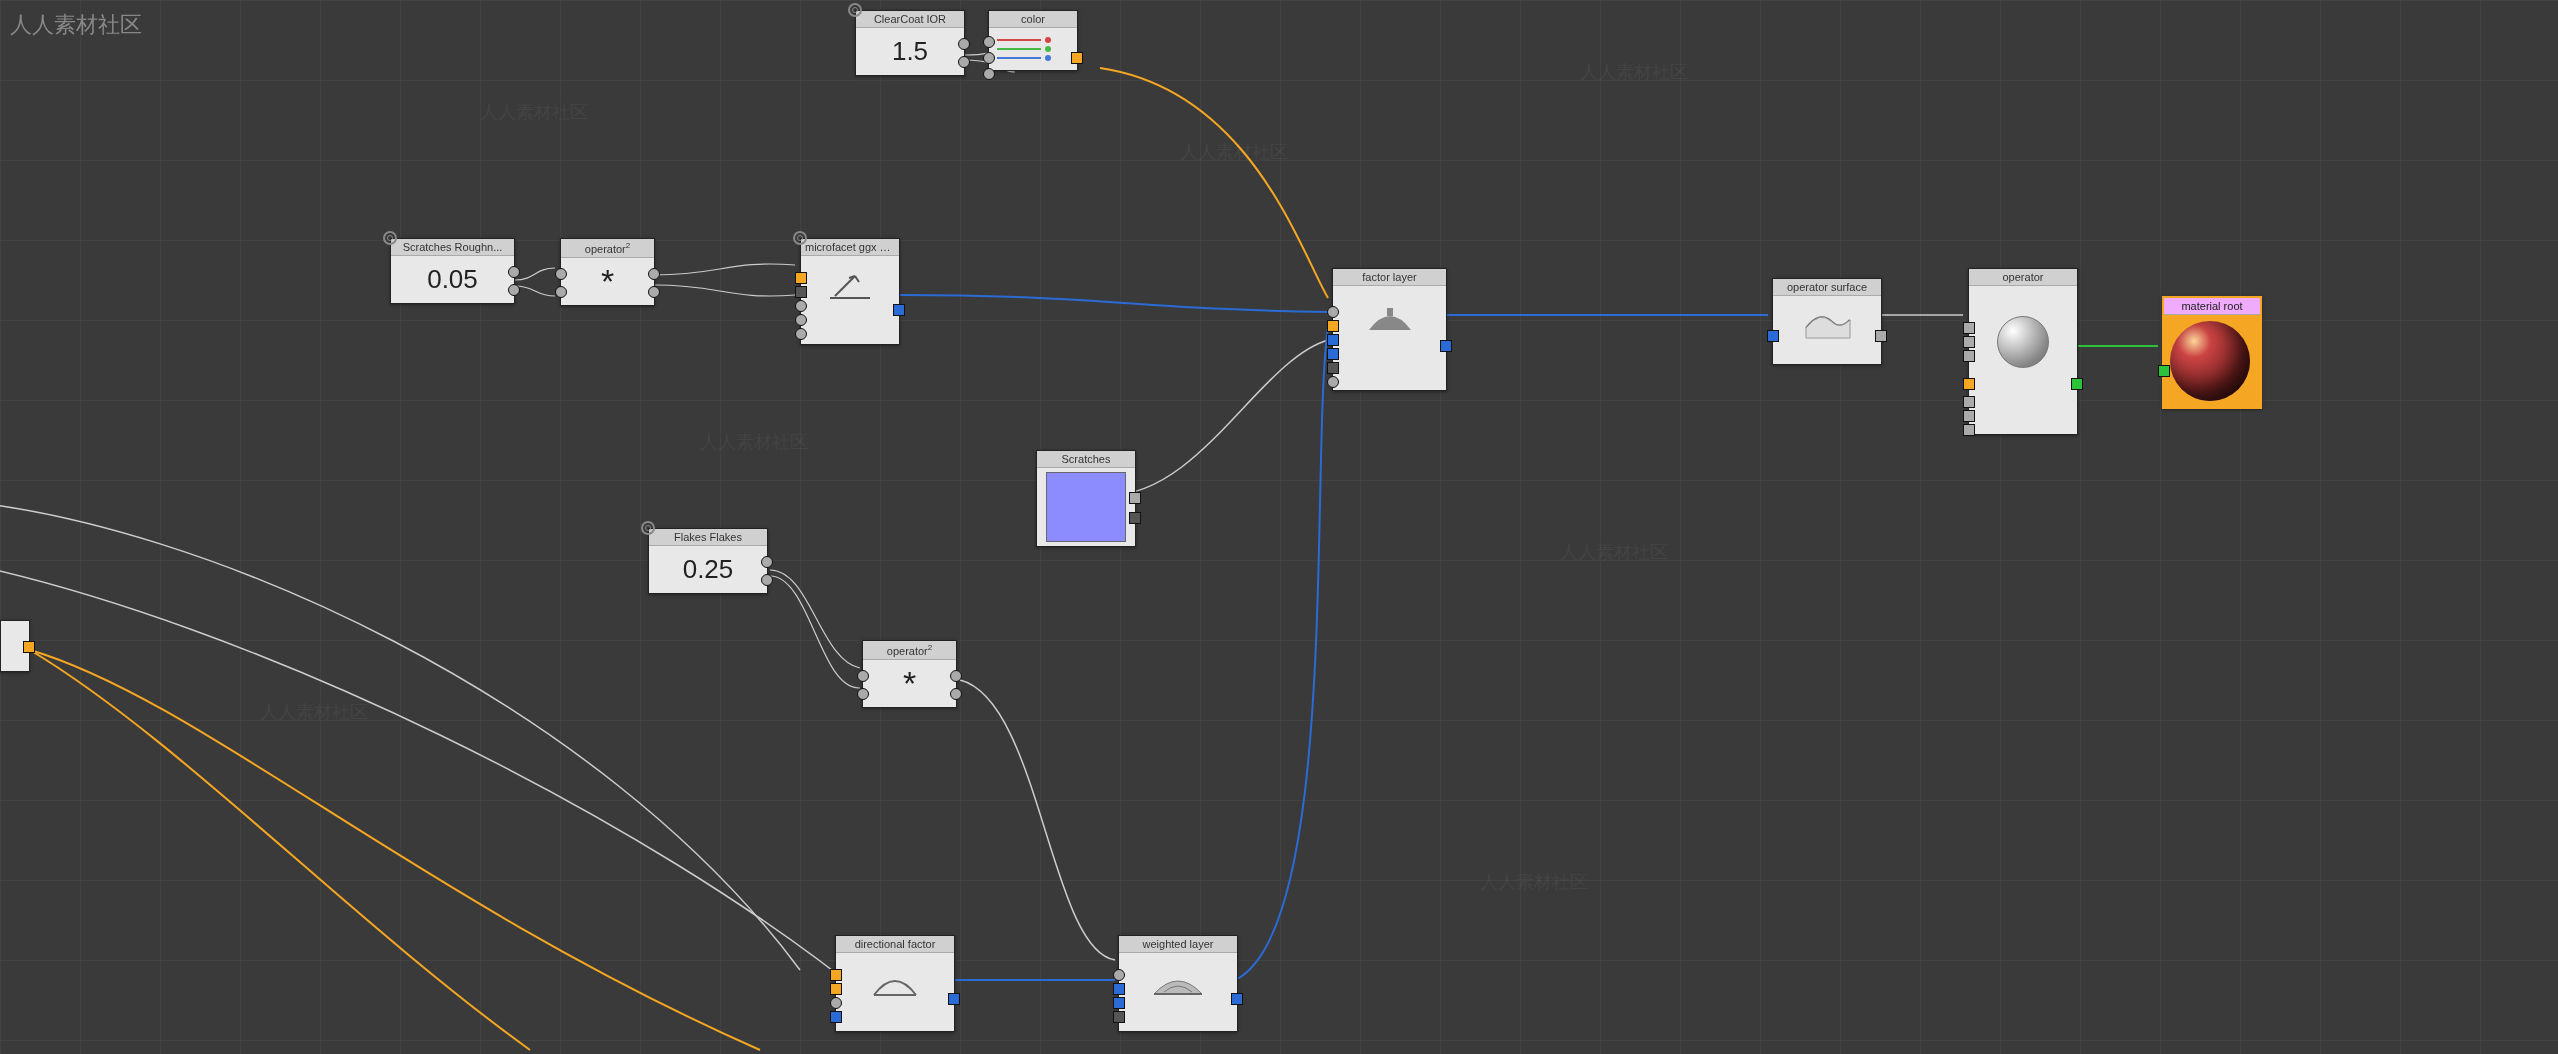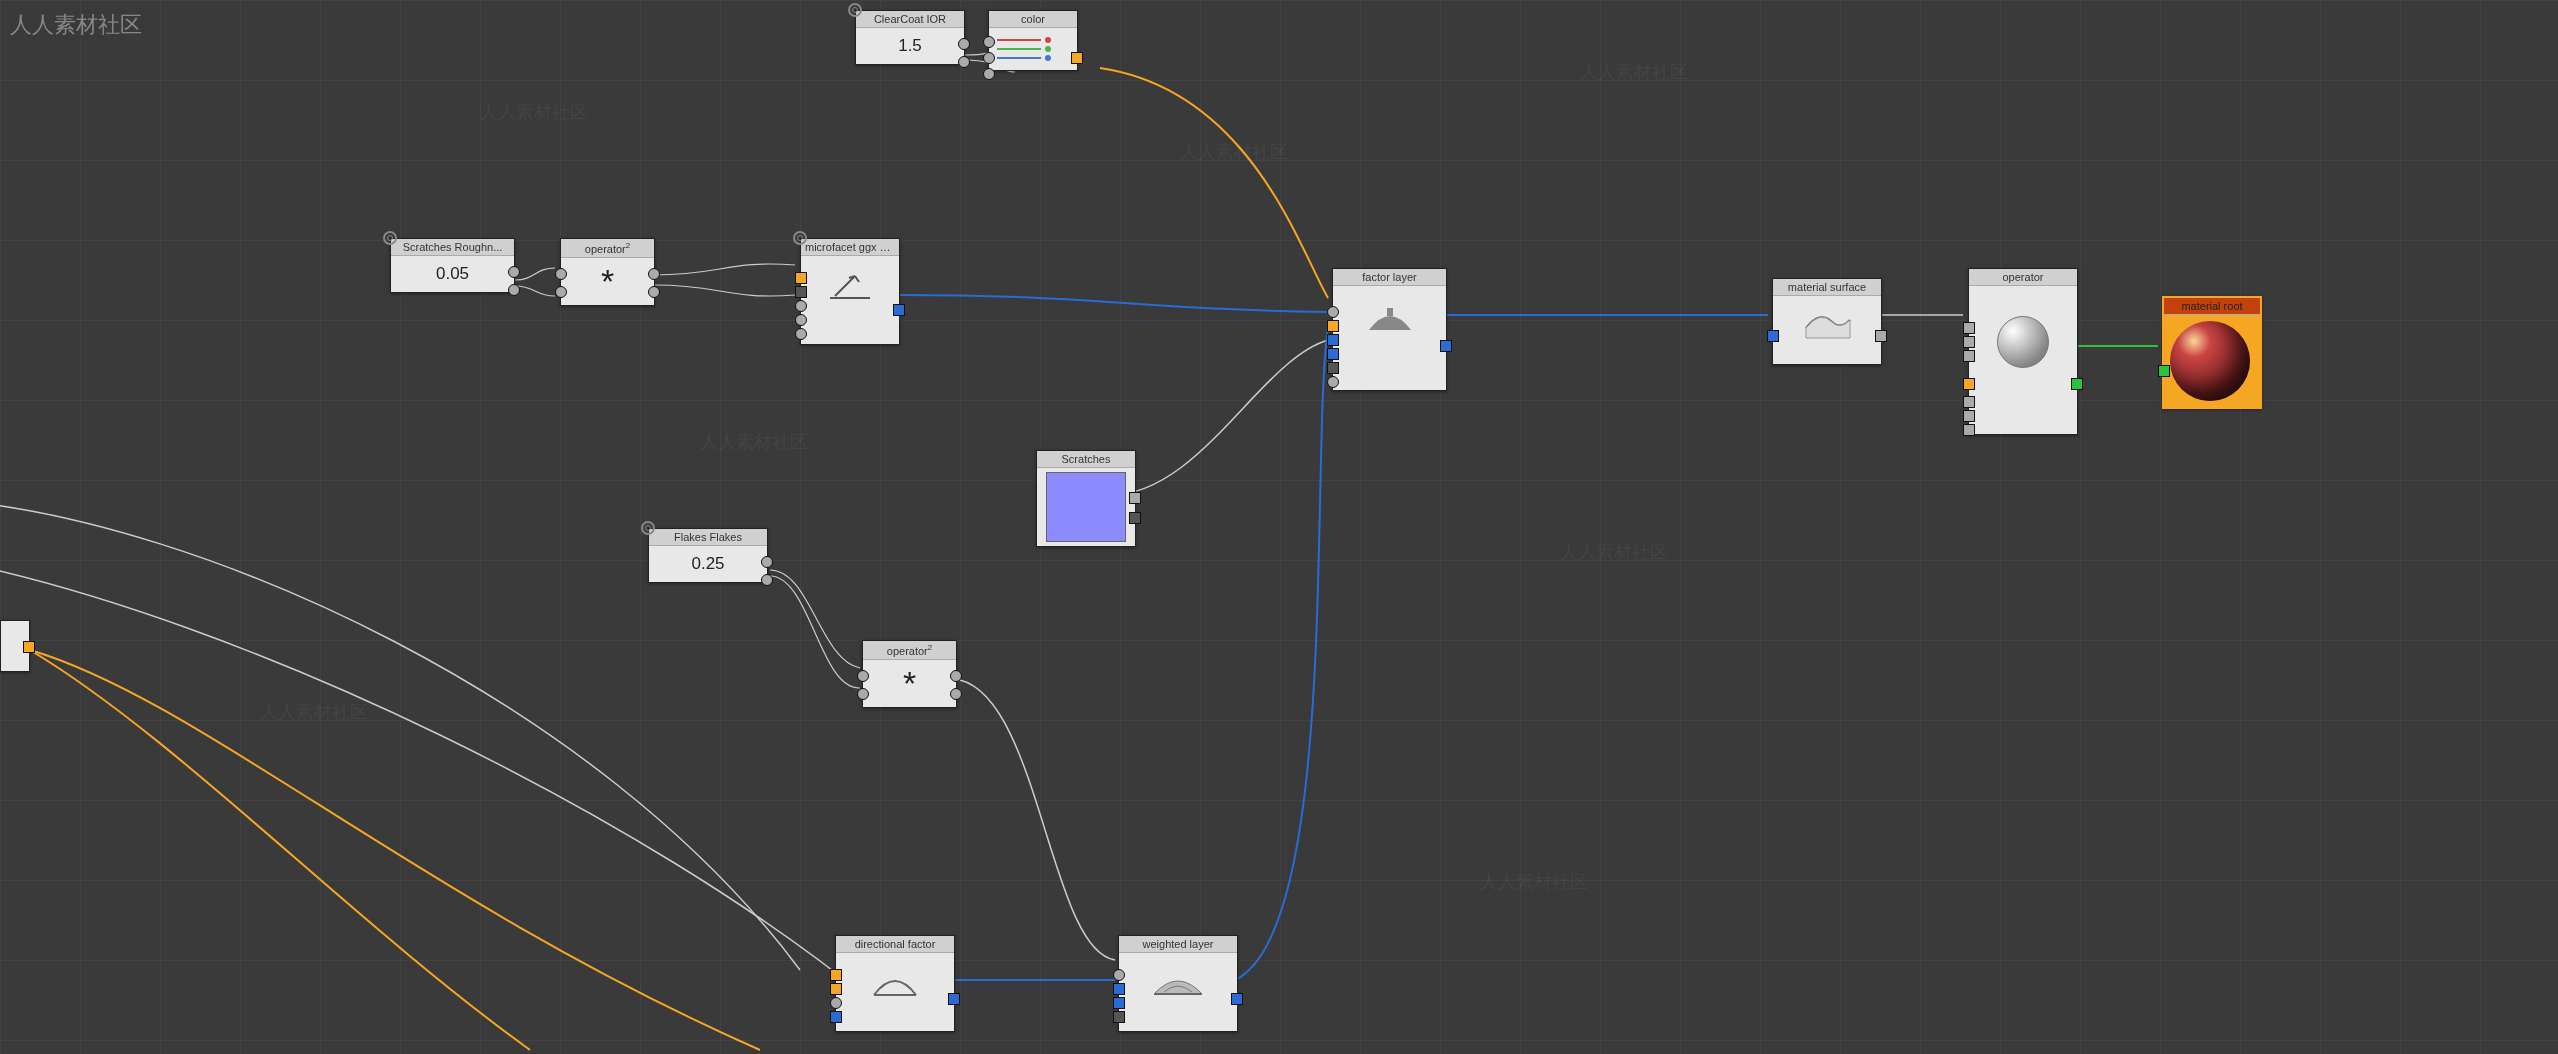--- a/index.html
+++ b/index.html
@@ -50,21 +50,21 @@
   overflow: hidden;
   text-overflow: ellipsis;
   border-bottom: 1px solid #aaa;
 }
 .node-header sup { font-size: 8px; }
 .node-body {
   position: relative;
   background: #e8e8e8;
 }
 .node-value {
-  font-size: 17px;
+  font-size: 26px;
   color: #222;
   padding: 8px 12px;
   text-align: center;
   font-weight: 400;
 }
 .node-op {
   font-size: 34px;
   color: #222;
   padding: 4px 18px;
   text-align: center;
@@ -117,21 +117,21 @@
 .color-rows { padding: 6px 8px; width:70px; }
 .color-rows .row { display:flex; align-items:center; gap:4px; margin:3px 0; }
 .color-rows .line { height:2px; flex:1; }
 .color-rows .dot { width:6px; height:6px; border-radius:50%; }
 
 
 .node.selected {
   background: #f5a623;
   border: 2px solid #f5a623;
 }
-.node.selected .node-header { background: #c2410c; color:#222; }
+.node.selected .node-header { background: #f0abfc; color:#222; }
 .preview-sphere {
   width: 80px;
   height: 80px;
   border-radius: 50%;
   margin: 6px;
   background: radial-gradient(circle at 30% 25%, #fff8 0%, #c44 20%, #722 60%, #311 100%);
   box-shadow: inset -10px -10px 20px rgba(0,0,0,0.6);
 }
 
 
@@ -284,21 +284,21 @@
     <div class="port square orange left" style="top:20px;"></div>
     <div class="port square blue left" style="top:34px;"></div>
     <div class="port square blue left" style="top:48px;"></div>
     <div class="port square dark left" style="top:62px;"></div>
     <div class="port circle grey left" style="top:76px;"></div>
     <div class="port square blue right" style="top:40px;"></div>
   </div>
 </div>
 
 <div class="node" style="left:1772px; top:278px; width:110px;">
-  <div class="node-header">material surface</div>
+  <div class="node-header">operator surface</div>
   <div class="node-body" style="height:60px;">
     <div class="mini-icon" style="margin:8px auto;">
       <svg width="54" height="40">
           <path d="M6 24 Q20 6 32 18 Q40 26 50 16" stroke="#666" stroke-width="2" fill="none"></path>
           <path d="M6 24 Q20 6 32 18 Q40 26 50 16 L50 34 L6 34 Z" fill="#ddd" stroke="#999"></path>
         </svg>
     </div>
     <div class="port square blue left" style="top:26px;"></div>
     <div class="port square grey right" style="top:26px;"></div>
   </div>

